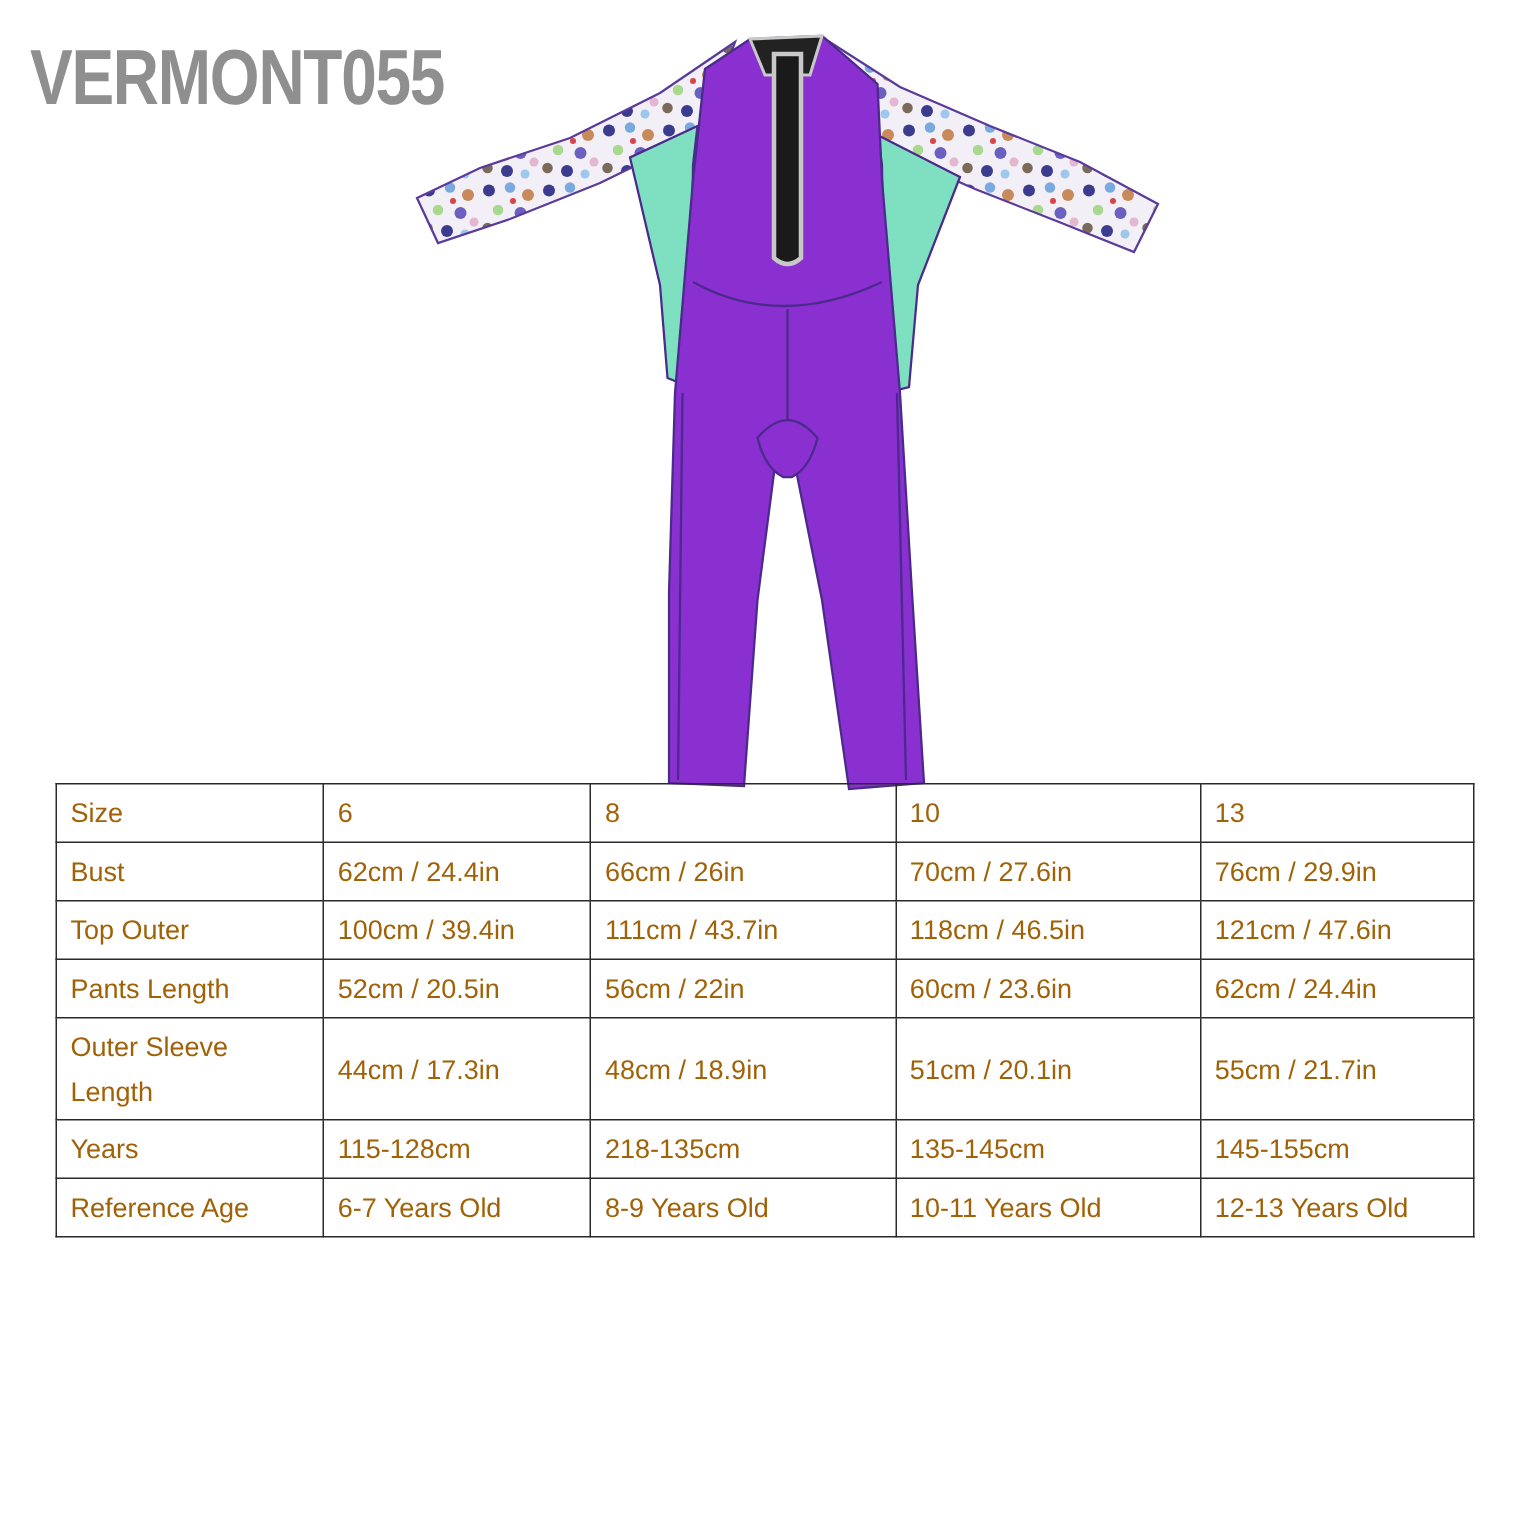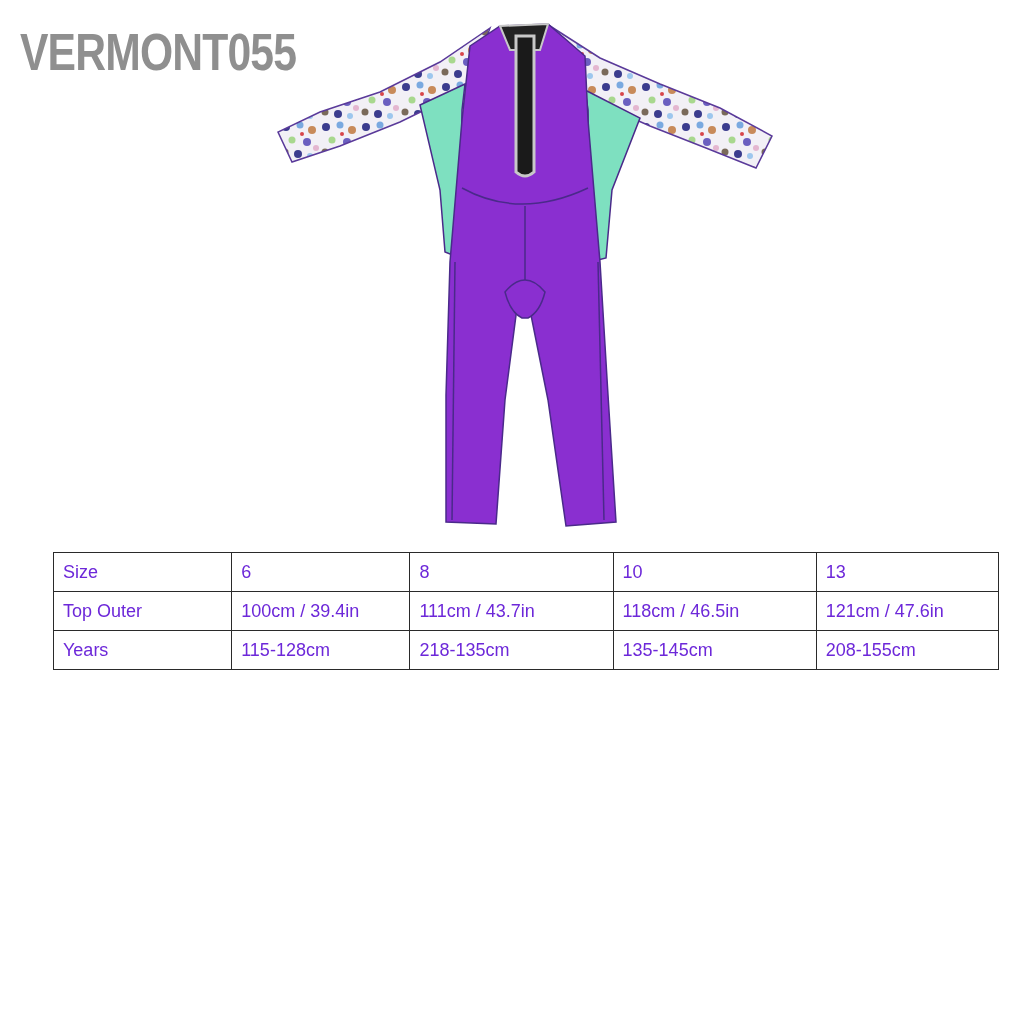--- a/index.html
+++ b/index.html
@@ -5,22 +5,22 @@
   html, body { margin:0; padding:0; background:#ffffff; }
   body { width:1024px; height:1024px; position:relative; overflow:hidden; font-family:"Liberation Sans", sans-serif; }
   .watermark {
     position:absolute; left:20px; top:26px;
     font-family:"Liberation Sans", sans-serif; font-weight:bold;
     font-size:52px; letter-spacing:-1px; color:#8f8f8f;
     transform:scaleX(0.82); transform-origin:left top; line-height:1;
   }
   .product { position:absolute; left:270px; top:14px; width:510px; height:520px; }
   .size-table {
-    position:absolute; left:37px; top:552px; width:946px;
-    border-collapse:collapse; font-size:18px; color:#6d28d9;margin-left:16px;
+    position:absolute; left:37px; top:522px; width:946px;
+    border-collapse:collapse; font-size:18px; color:#a16207;
   }
   .size-table td {
     border:1.6px solid #2a2a2a; padding:0 9px; vertical-align:middle;
     line-height:30px;
   }
   .size-table tr.r1 td { height:38px; }
   .size-table tr.r2 td { height:67px; }
   .col0 { width:159px; } .col1 { width:159px; } .col2 { width:184px; } .col3 { width:184px; } .col4 { width:163px; }
 </style>
 </head>
@@ -70,27 +70,55 @@
 <table class="size-table">
   <tbody>
       <tr class="r1">
     <td class="col0">Size</td>
     <td class="col1">6</td>
     <td class="col2">8</td>
     <td class="col3">10</td>
     <td class="col4">13</td>
   </tr>
   <tr class="r1">
+    <td>Bust</td>
+    <td>62cm / 24.4in</td>
+    <td>66cm / 26in</td>
+    <td>70cm / 27.6in</td>
+    <td>76cm / 29.9in</td>
+  </tr>
+  <tr class="r1">
     <td>Top Outer</td>
     <td>100cm / 39.4in</td>
     <td>111cm / 43.7in</td>
     <td>118cm / 46.5in</td>
     <td>121cm / 47.6in</td>
   </tr>
   <tr class="r1">
+    <td>Pants Length</td>
+    <td>52cm / 20.5in</td>
+    <td>56cm / 22in</td>
+    <td>60cm / 23.6in</td>
+    <td>62cm / 24.4in</td>
+  </tr>
+  <tr class="r2">
+    <td><span>Outer Sleeve</span><br><span>Length</span></td>
+    <td>44cm / 17.3in</td>
+    <td>48cm / 18.9in</td>
+    <td>51cm / 20.1in</td>
+    <td>55cm / 21.7in</td>
+  </tr>
+  <tr class="r1">
     <td>Years</td>
     <td>115-128cm</td>
     <td>218-135cm</td>
     <td>135-145cm</td>
-    <td>208-155cm</td>
+    <td>145-155cm</td>
+  </tr>
+  <tr class="r1">
+    <td>Reference Age</td>
+    <td>6-7 Years Old</td>
+    <td>8-9 Years Old</td>
+    <td>10-11 Years Old</td>
+    <td>12-13 Years Old</td>
   </tr>
 </tbody>
   </table>
 
 </body></html>

